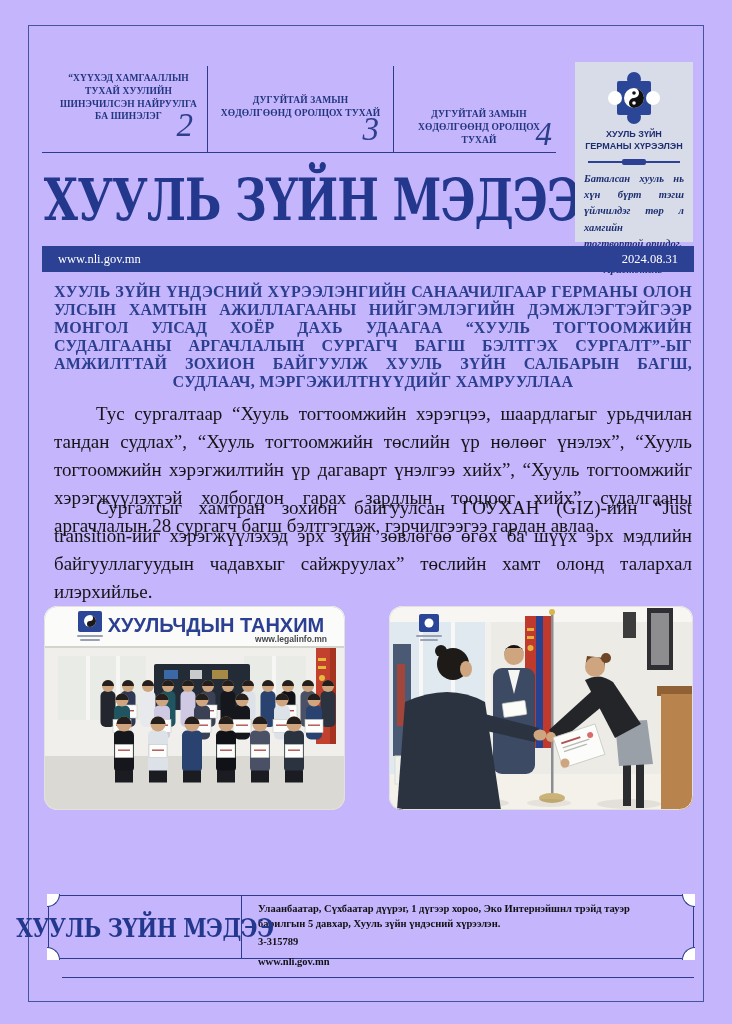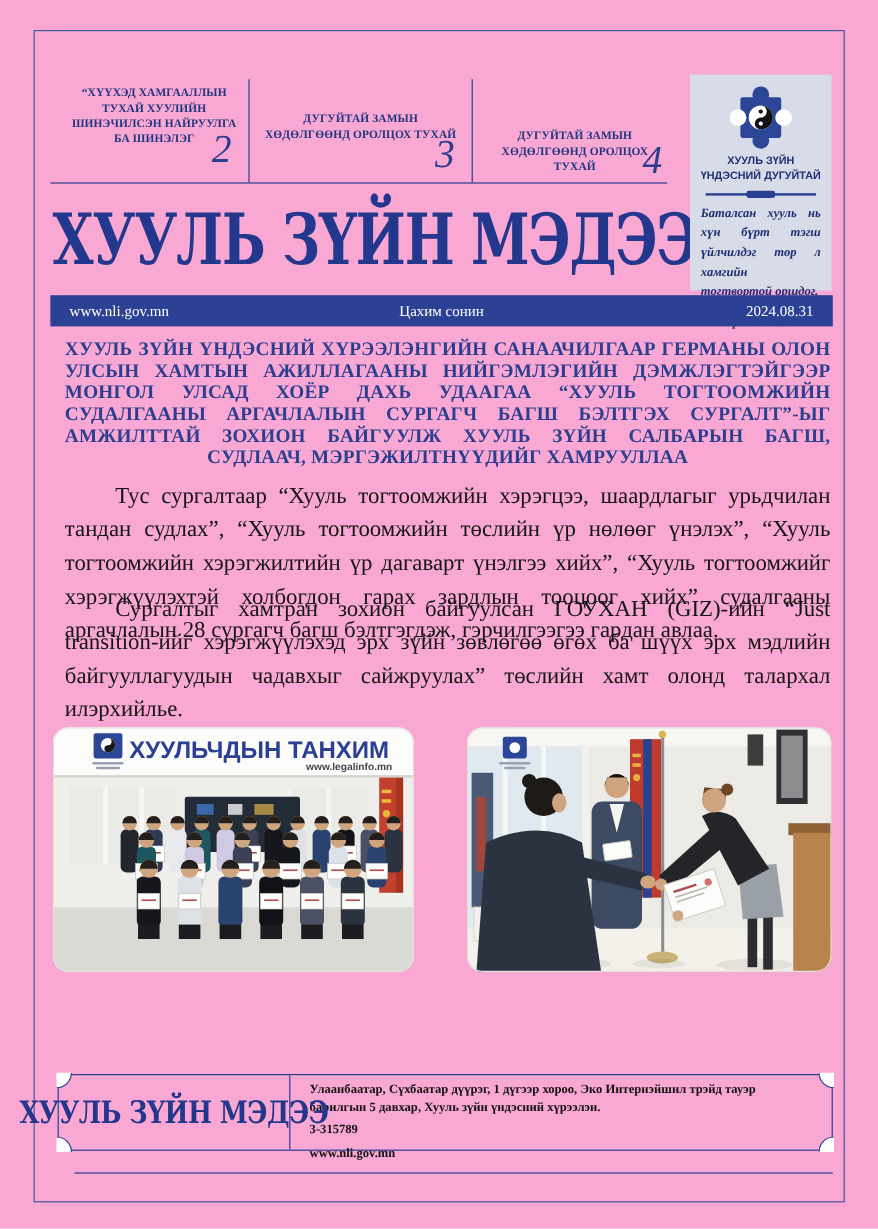--- a/index.html
+++ b/index.html
@@ -1,20 +1,20 @@
 <!DOCTYPE html>
 <html><head>
 <meta charset="utf-8">
 <style>
   :root{
     --nv:#2b3c8f; --nv-dark:#22357f; --bar:#2c4094; --bd:#44549f;
     --box-bg:#d8dbe8; --ink:#141414;
   }
   html,body{margin:0;padding:0;background:#ffffff;}
-  .page{position:relative;width:732px;height:1024px;background:#f9a8d4;overflow:hidden;
+  .page{position:relative;width:732px;height:1024px;background:#c4b5fd;overflow:hidden;
         font-family:"Liberation Serif","DejaVu Serif",serif;}
   .page-border{position:absolute;left:28px;top:25px;width:676px;height:977px;
         border:1.5px solid var(--bd);box-sizing:border-box;}
 
   
   .teasers{position:absolute;left:42px;top:66px;width:516px;height:86px;display:flex;}
   .tease{position:relative;box-sizing:border-box;text-align:center;}
   .tease.c1{width:165px;padding:6px 6px 0 14px;}
   .tease.c2{width:186px;border-left:1px solid var(--nv);padding:28px 10px 0 10px;}
   .tease.c3{width:165px;border-left:1px solid var(--nv);padding:42px 6px 0 12px;}
@@ -119,30 +119,29 @@
       <circle cx="28" cy="47" r="7" fill="#2b4697"></circle>
       <circle cx="9" cy="28" r="7" fill="#fff"></circle>
       <circle cx="47" cy="28" r="7" fill="#fff"></circle>
       <circle cx="28" cy="28" r="10" fill="#fff"></circle>
       <path d="M28 18 A10 10 0 0 1 28 38 A5 5 0 0 1 28 28 A5 5 0 0 0 28 18 Z" fill="#111"></path>
       <circle cx="28" cy="23" r="1.8" fill="#111"></circle>
       <circle cx="28" cy="33" r="1.8" fill="#fff"></circle>
     </svg>
     <div class="org">
       <div>ХУУЛЬ ЗҮЙН</div>
-      <div>ҮНДЭСНИЙ ДУГУЙТАЙ</div>
+      <div>ГЕРМАНЫ ХҮРЭЭЛЭН</div>
     </div>
     <div class="quote-divider"></div>
     <div class="quote">Баталсан хууль нь хүн бүрт тэгш үйлчилдэг төр л хамгийн тогтвортой оршдог.</div>
     <div class="quote-author">Аристотель</div>
   </aside>
 
   <div class="infobar">
     <span class="left">www.nli.gov.mn</span>
-    <span class="mid">Цахим сонин</span>
     <span class="right">2024.08.31</span>
   </div>
 
   <h1 class="headline">ХУУЛЬ ЗҮЙН ҮНДЭСНИЙ ХҮРЭЭЛЭНГИЙН САНААЧИЛГААР ГЕРМАНЫ ОЛОН УЛСЫН ХАМТЫН АЖИЛЛАГААНЫ НИЙГЭМЛЭГИЙН ДЭМЖЛЭГТЭЙГЭЭР МОНГОЛ УЛСАД ХОЁР ДАХЬ УДААГАА “ХУУЛЬ ТОГТООМЖИЙН СУДАЛГААНЫ АРГАЧЛАЛЫН СУРГАГЧ БАГШ БЭЛТГЭХ СУРГАЛТ”-ЫГ АМЖИЛТТАЙ ЗОХИОН БАЙГУУЛЖ ХУУЛЬ ЗҮЙН САЛБАРЫН БАГШ, СУДЛААЧ, МЭРГЭЖИЛТНҮҮДИЙГ ХАМРУУЛЛАА</h1>
   <p class="para p1">Тус сургалтаар “Хууль тогтоомжийн хэрэгцээ, шаардлагыг урьдчилан тандан судлах”, “Хууль тогтоомжийн төслийн үр нөлөөг үнэлэх”, “Хууль тогтоомжийн хэрэгжилтийн үр дагаварт үнэлгээ хийх”, “Хууль тогтоомжийг хэрэгжүүлэхтэй холбогдон гарах зардлын тооцоог хийх” судалгааны аргачлалын 28 сургагч багш бэлтгэгдэж, гэрчилгээгээ гардан авлаа.</p>
   <p class="para p2">Сургалтыг хамтран зохион байгуулсан ГОУХАН (GIZ)-ийн “Just transition-ийг хэрэгжүүлэхэд эрх зүйн зөвлөгөө өгөх ба шүүх эрх мэдлийн байгууллагуудын чадавхыг сайжруулах” төслийн хамт олонд талархал илэрхийлье.</p>
 
   <svg class="photo left" viewBox="0 0 301 204">
     <defs>
         <clipPath id="clipL">

